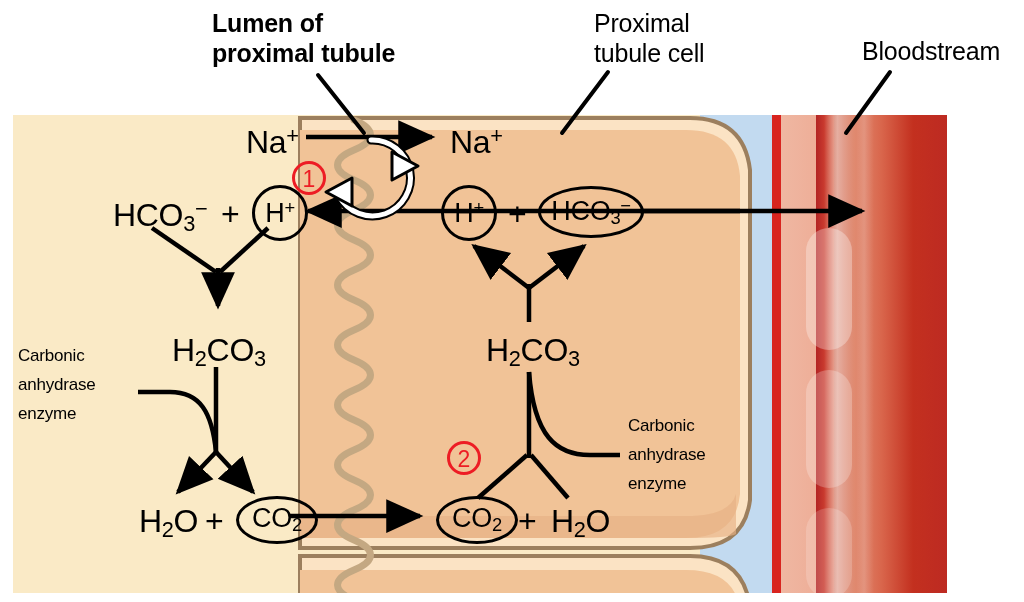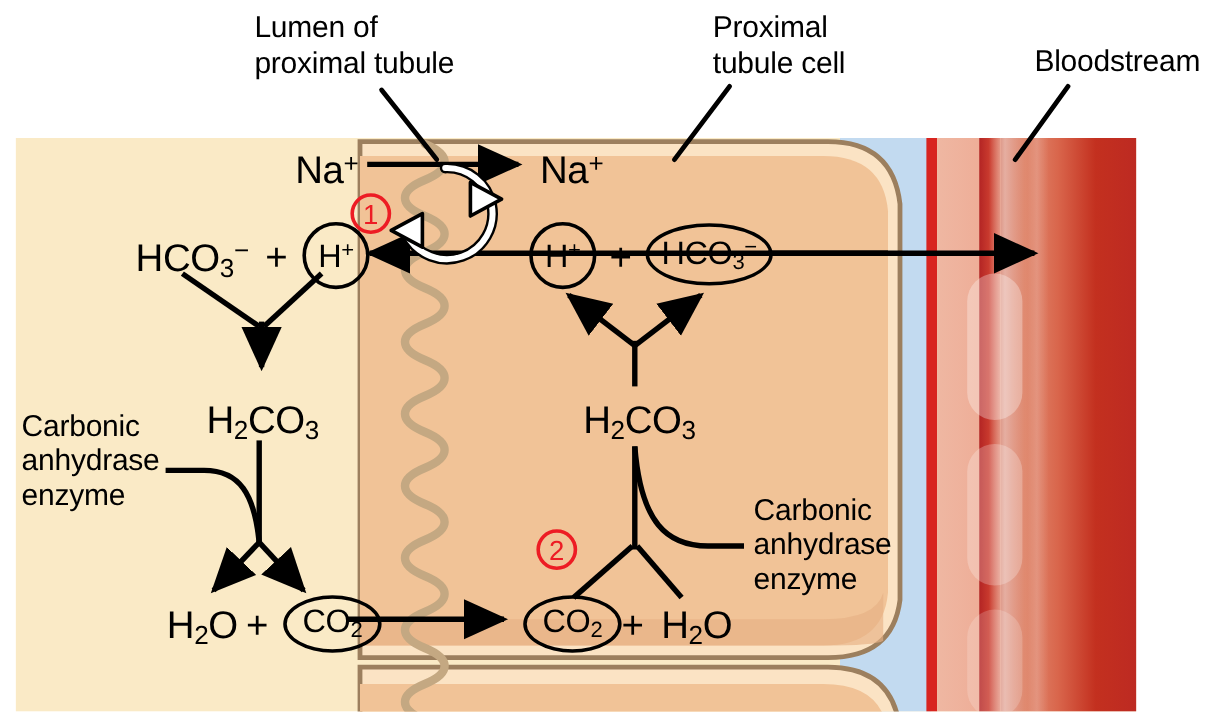--- a/index.html
+++ b/index.html
@@ -42,21 +42,21 @@
   .chem sub {
     font-size: 0.68em;
     vertical-align: -0.22em;
   }
   .chem sup {
     font-size: 0.68em;
     vertical-align: 0.45em;
   }
   .enzyme-label {
     position: absolute;
-    font-size: 25px;
+    font-size: 17px;
     line-height: 29px;
     color: #000000;
     white-space: pre-line;
     letter-spacing: -0.2px;
   }
   .badge {
     position: absolute;
     width: 34px;
     height: 34px;
     border: 3px solid #ed1c24;
@@ -219,21 +219,21 @@
     <g>
       <path d="M 371 140
                A 38 38 0 1 1 339 196" fill="none" stroke="#000000" stroke-width="9" stroke-linecap="round"></path>
       <path d="M 371 140
                A 38 38 0 1 1 339 196" fill="none" stroke="#ffffff" stroke-width="5" stroke-linecap="round"></path>
       <path d="M 392 152 L 418 166 L 392 180 Z" fill="#ffffff" stroke="#000000" stroke-width="3" stroke-linejoin="round"></path>
       <path d="M 352 178 L 326 192 L 352 206 Z" fill="#ffffff" stroke="#000000" stroke-width="3" stroke-linejoin="round"></path>
     </g>
   </svg>
 
-  <div class="callout-label" style="left:212px; top:8px;">Lumen of
+  <div class="callout-label" style="left:212px; top:8px;font-weight:bold;">Lumen of
 proximal tubule</div>
 
   <div class="callout-label" style="left:862px; top:36px;">Bloodstream</div>
 
   <div class="callout-label" style="left:594px; top:8px;">Proximal
 tubule cell</div>
 
   <div class="enzyme-label" style="left:18px; top:341px;">Carbonic
 anhydrase
 enzyme</div>

